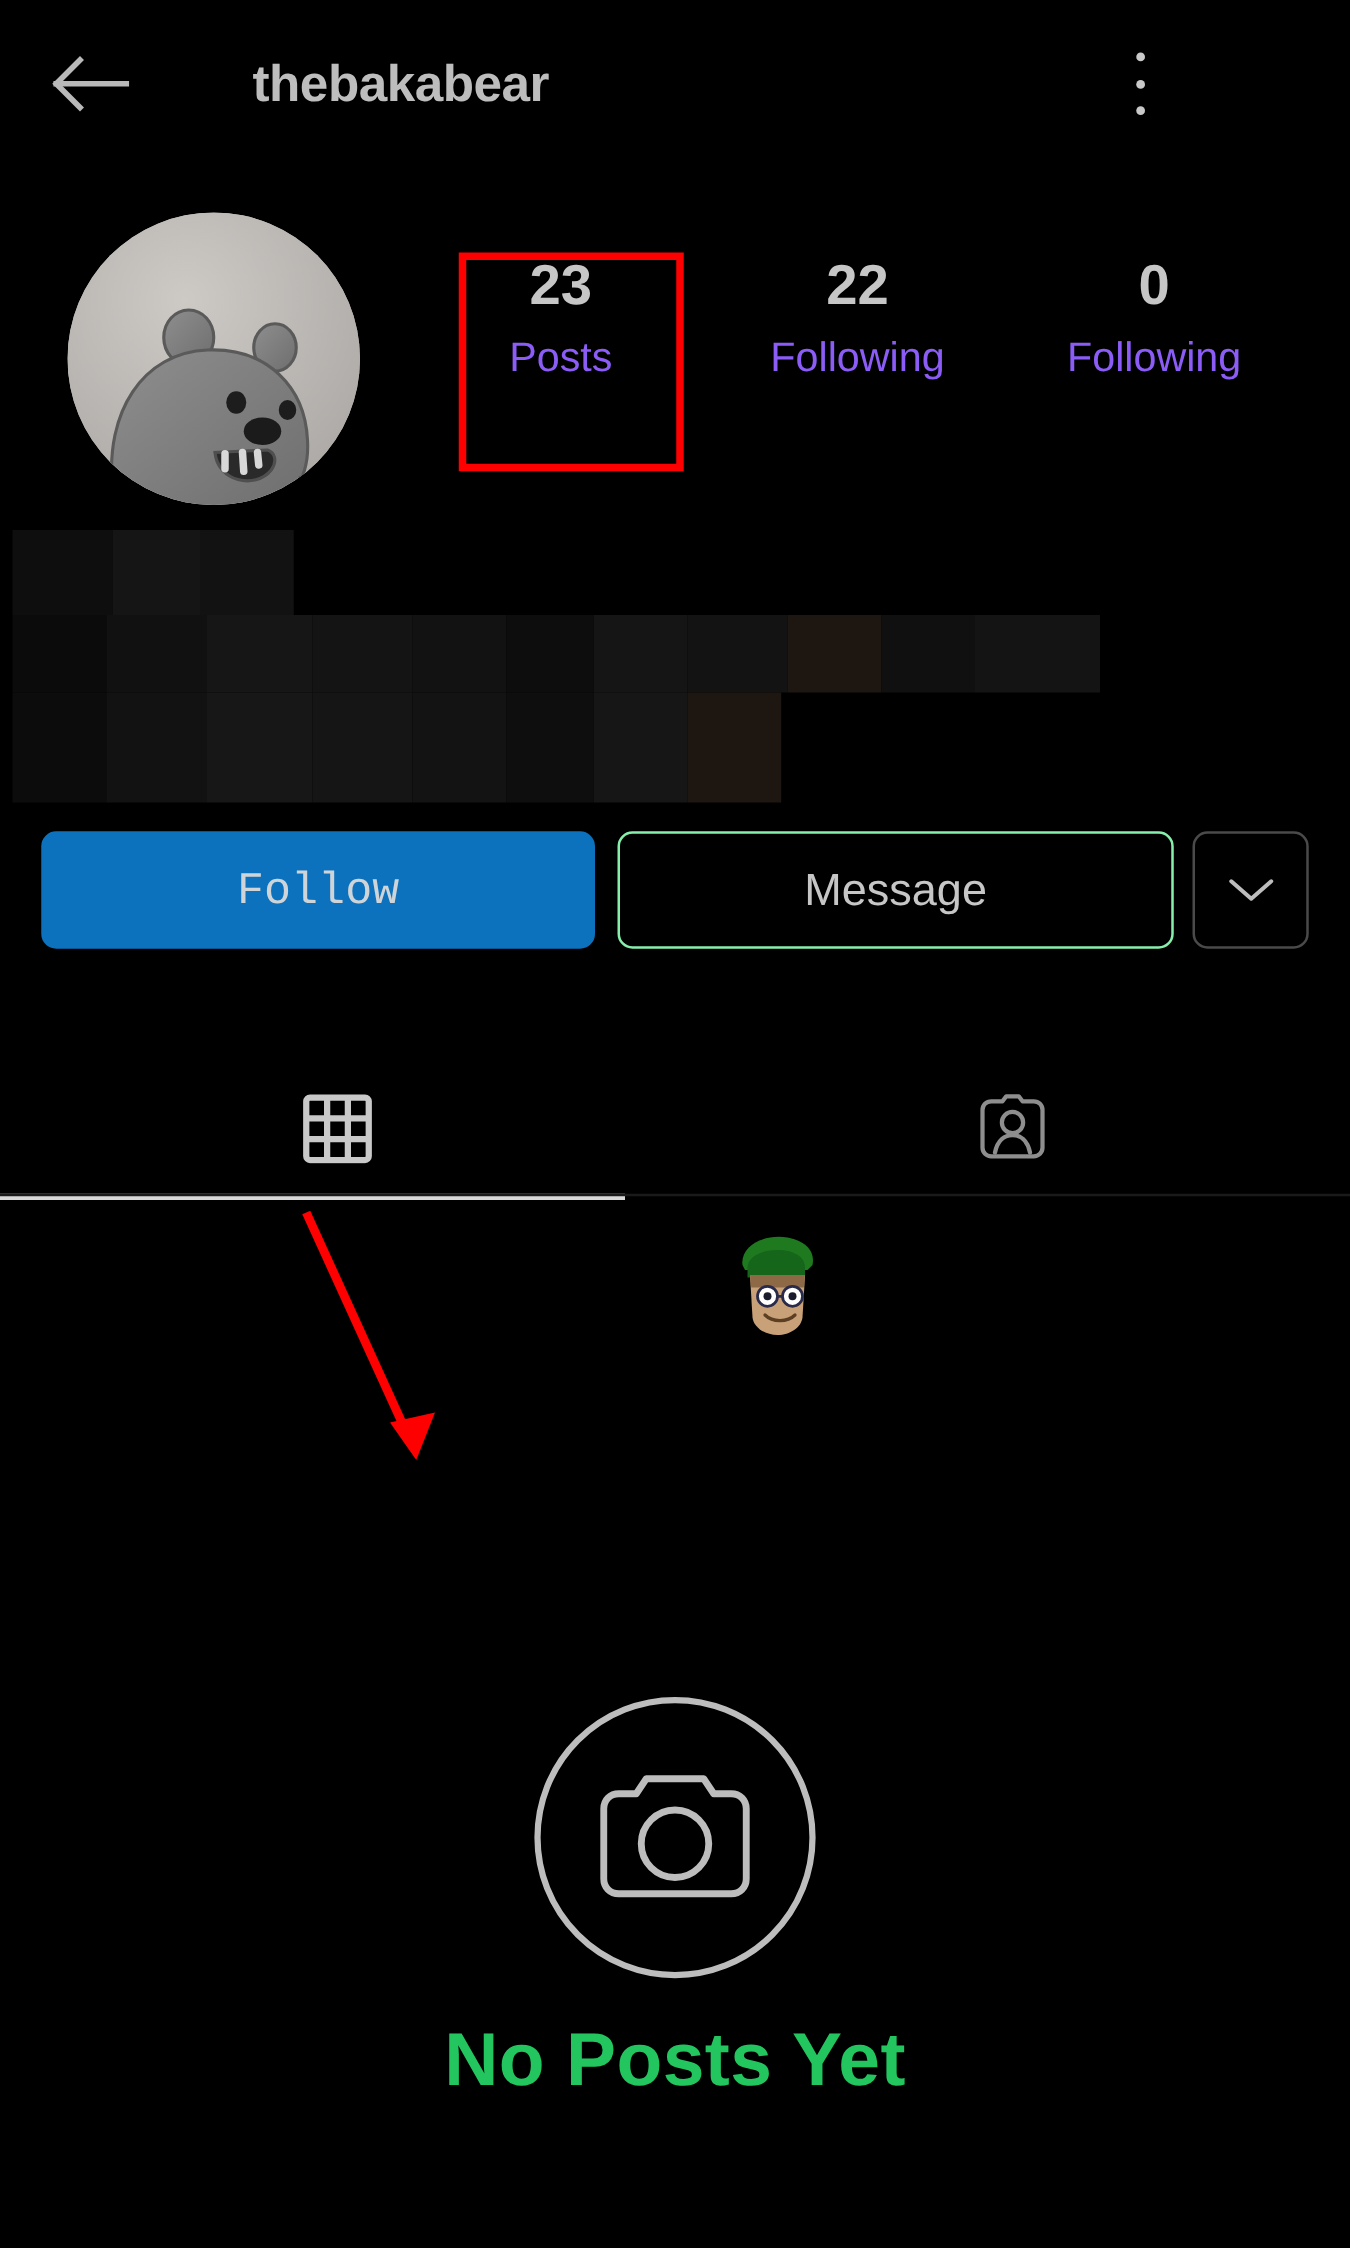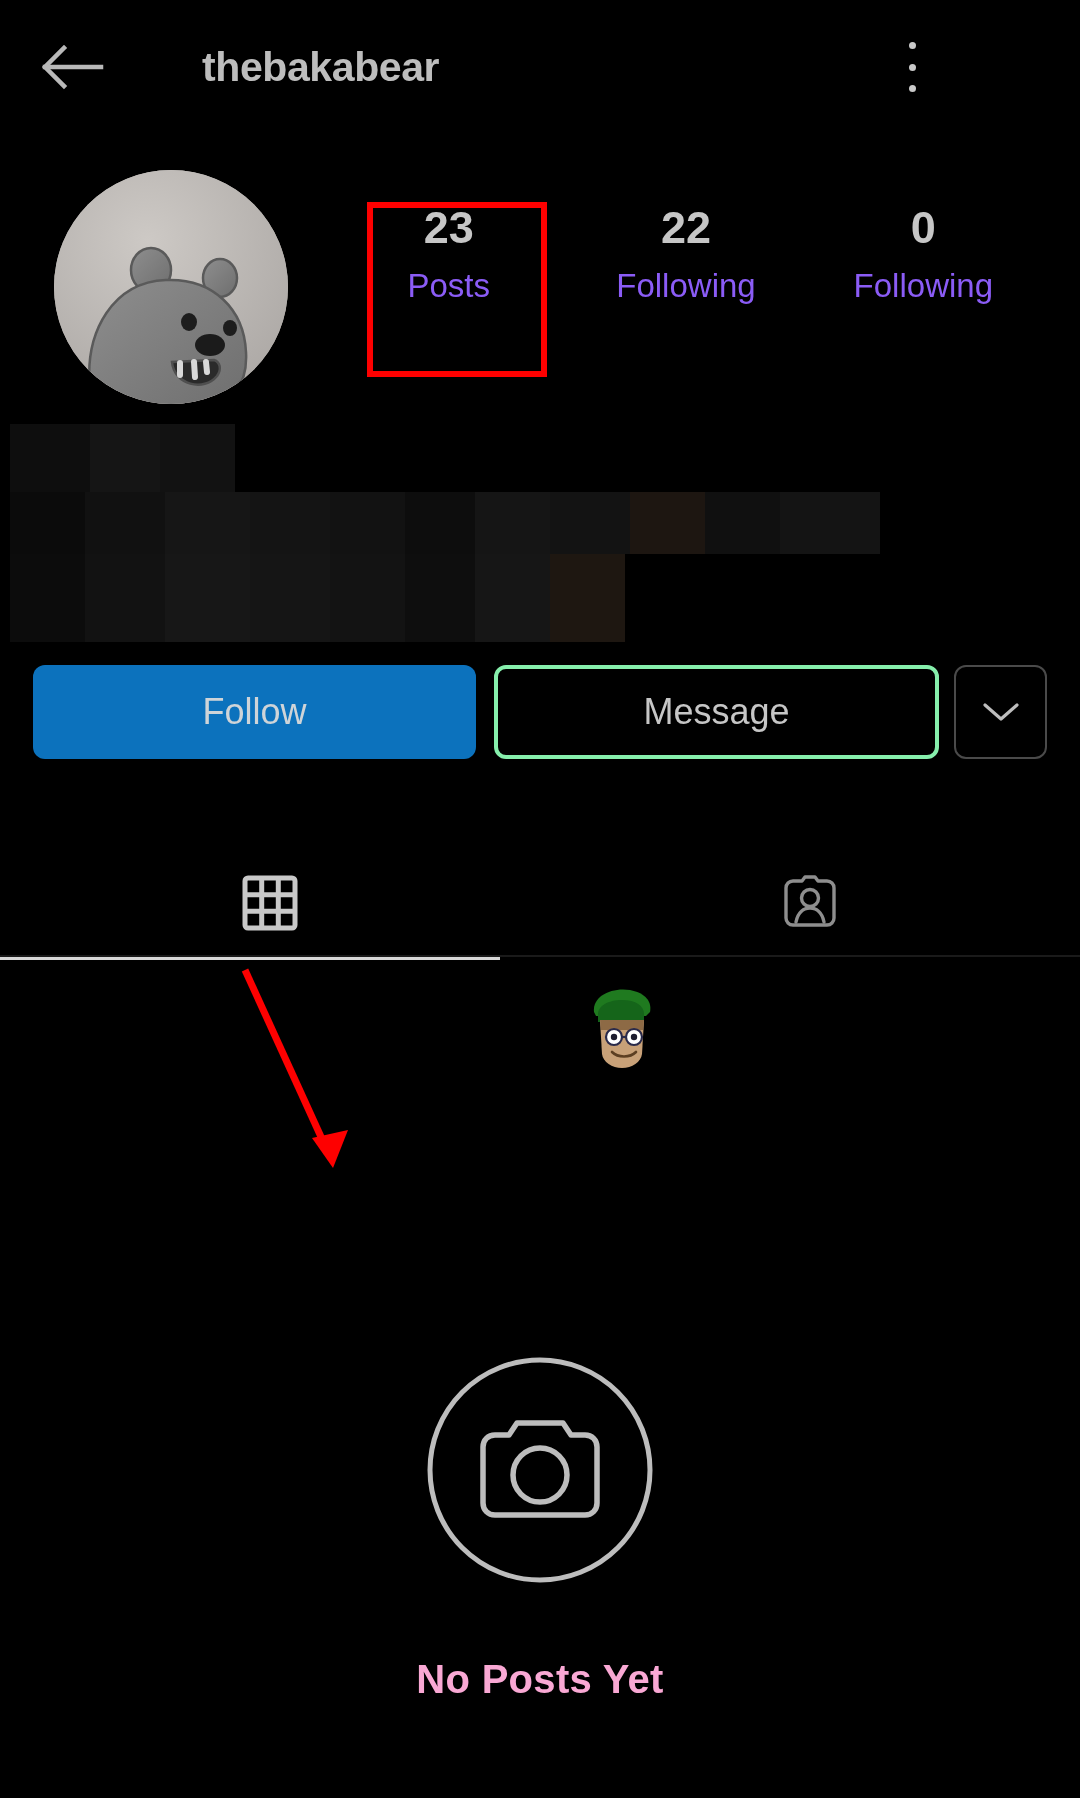--- a/index.html
+++ b/index.html
@@ -135,27 +135,28 @@
   .btn-follow {
     position: absolute;
     left: 0; top: 0;
     width: 443px; height: 94px;
     background: #0c72bd;
     border-radius: 12px;
     display: flex; align-items: center; justify-content: center;
     font-size: 36px;
     color: #cfd4d8;
     font-weight: normal;
+    font-family: Liberation Mono, monospace;
   }
   .btn-message {
     position: absolute;
     left: 461px; top: 0;
     width: 445px; height: 94px;
     background: #000;
-    border: 4px solid #86efac;
+    border: 2px solid #86efac;
     box-sizing: border-box;
     border-radius: 12px;
     display: flex; align-items: center; justify-content: center;
     font-size: 36px;
     color: #c6c6c6;
   }
   .btn-more {
     position: absolute;
     left: 921px; top: 0;
     width: 93px; height: 94px;
@@ -202,24 +203,24 @@
     position: absolute;
     left: 0; top: 1355px;
     width: 1080px;
     text-align: center;
   }
   .camera-circle {
     width: 230px; height: 230px;
     margin: 0 auto;
   }
   .empty-text {
-    margin-top: 72px;
-    font-size: 40px;
+    margin-top: 28px;
+    font-size: 60px;
     font-weight: bold;
-    color: #f9a8d4;
+    color: #22c55e;
     letter-spacing: 0.3px;
   }
 
   
   .ann-arrow {
     position: absolute;
     left: 200px; top: 960px;
     width: 200px;
     height: 230px;
     pointer-events: none;

